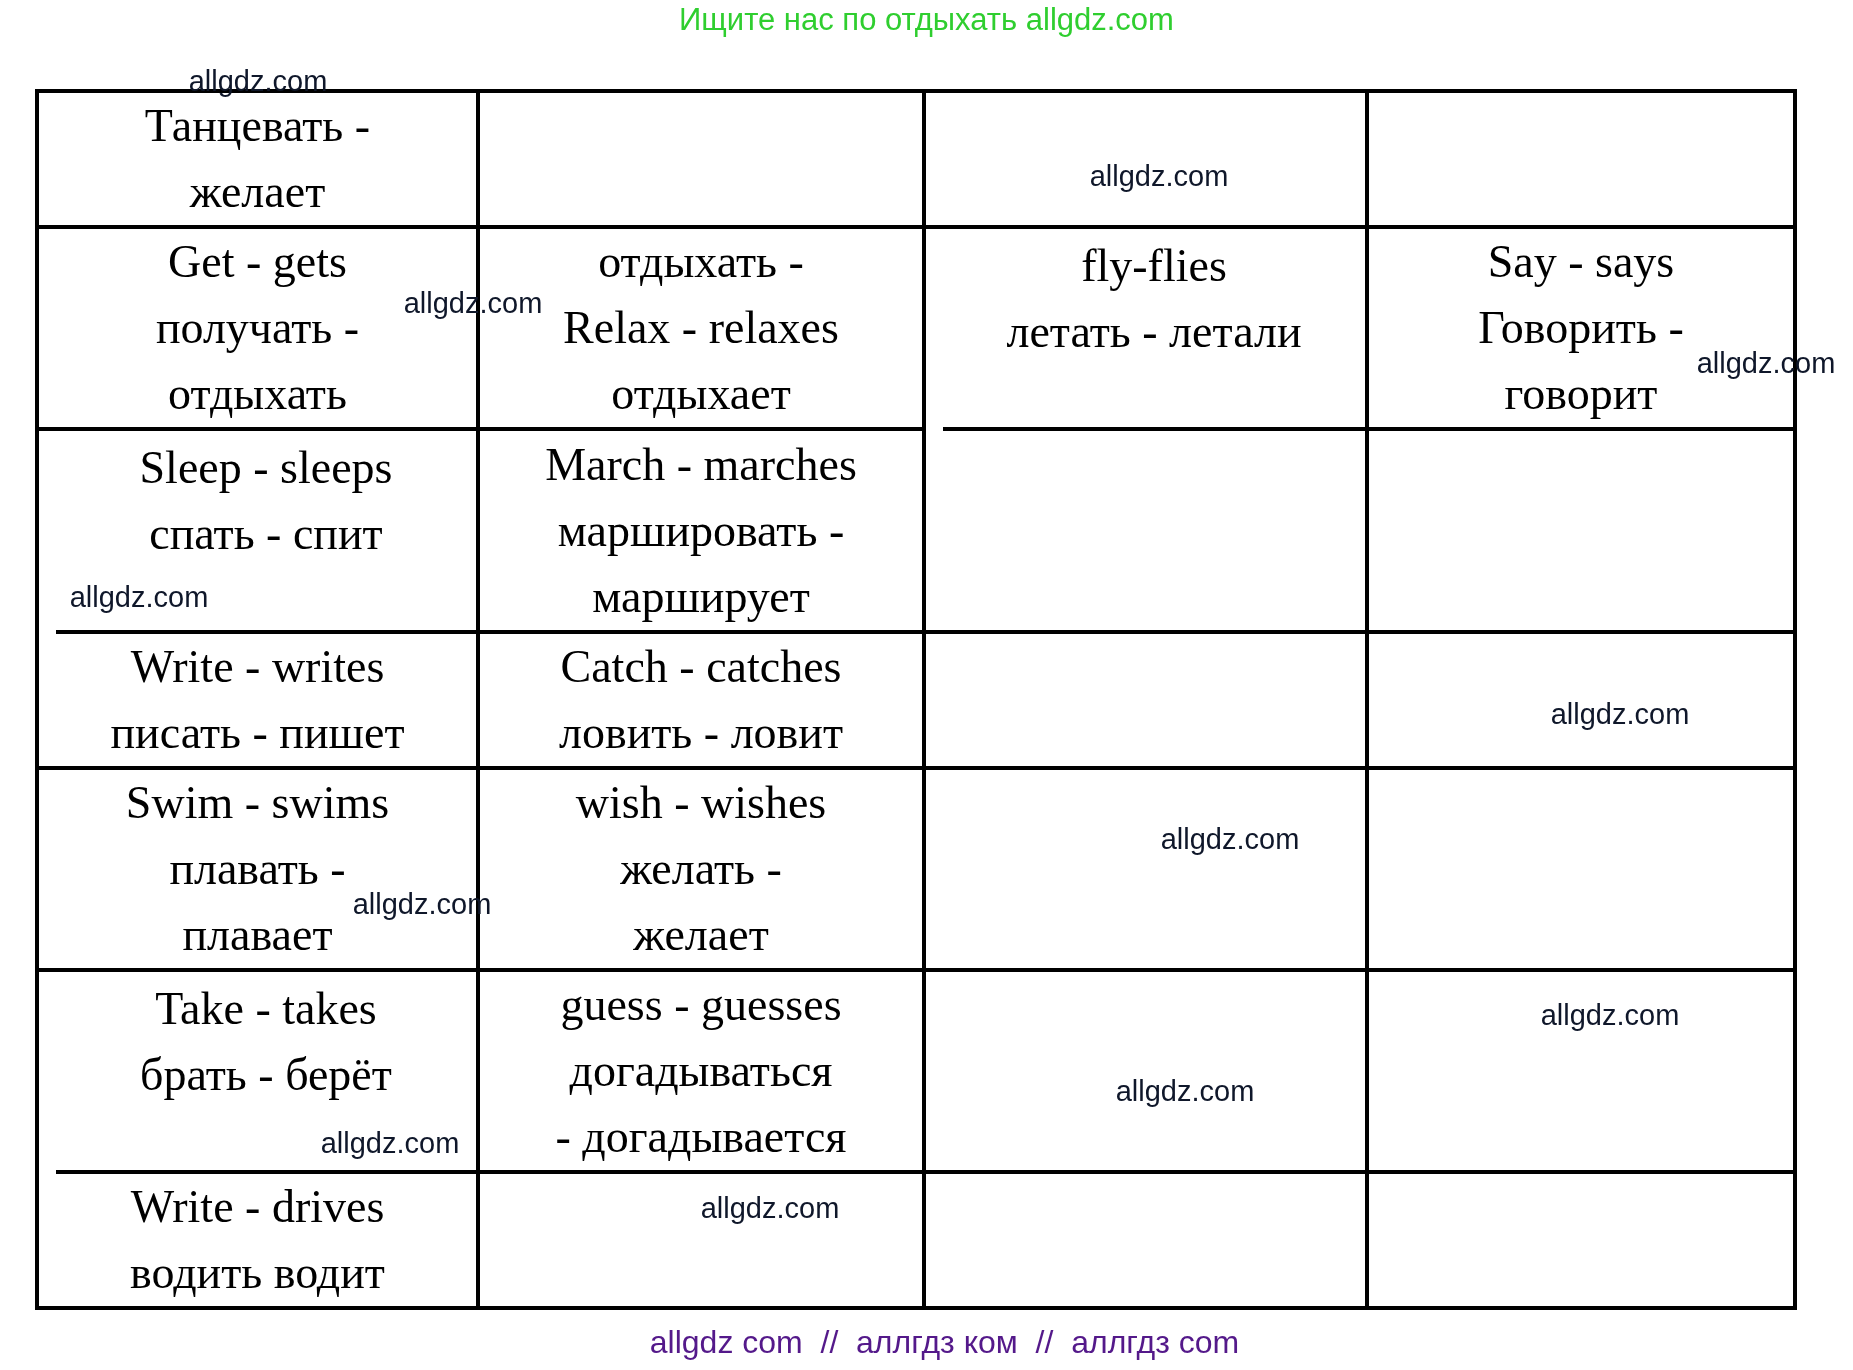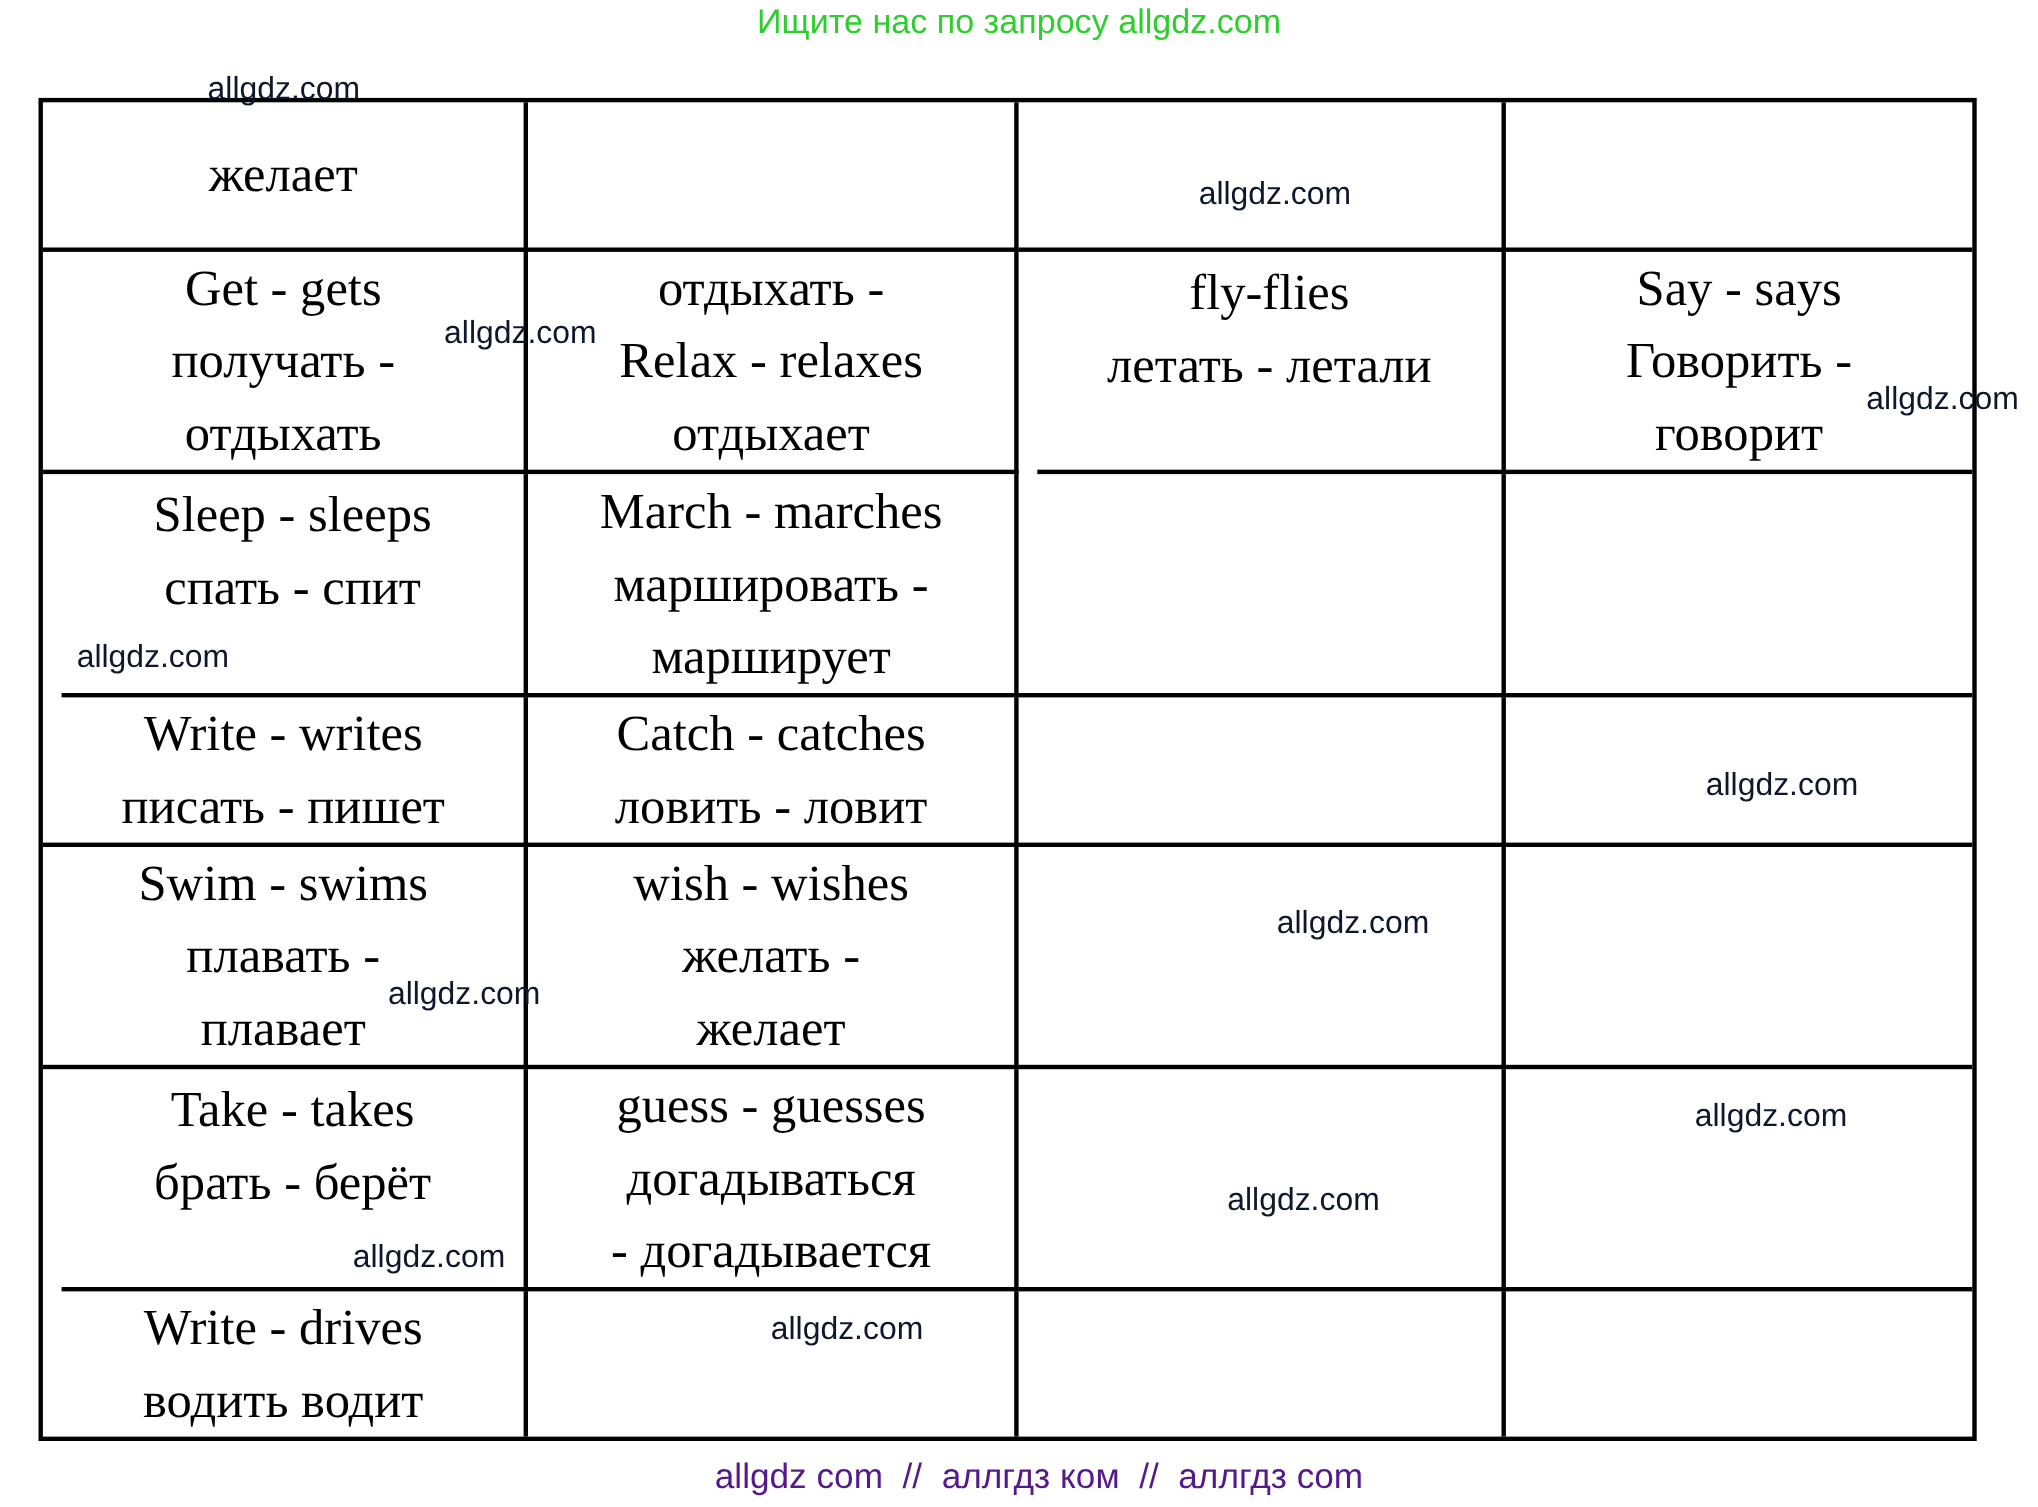--- a/index.html
+++ b/index.html
@@ -46,25 +46,26 @@
   .wm { position: absolute; transform: translateX(-50%);
         font-family: "Liberation Sans", sans-serif;
         font-size: 29px; line-height: 30px; color: #0f172a;
         white-space: nowrap; z-index: 5; }
 </style>
 </head>
 <body>
 
 <div class="page">
 
-  <div class="site-hint">Ищите нас по запросу allgdz.com</div>
+  <div class="site-hint">Ищите нас по отдыхать allgdz.com</div>
 
   <div class="answers-table">
 
     <div class="cell">
+      <span class="ln">Танцевать -</span>
       <span class="ln">желает</span>
     </div>
     <div class="cell"></div>
     <div class="cell"></div>
     <div class="cell nr"></div>
 
     <div class="cell">
       <span class="ln">Get - gets</span>
       <span class="ln">получать -</span>
       <span class="ln">отдыхать</span>

